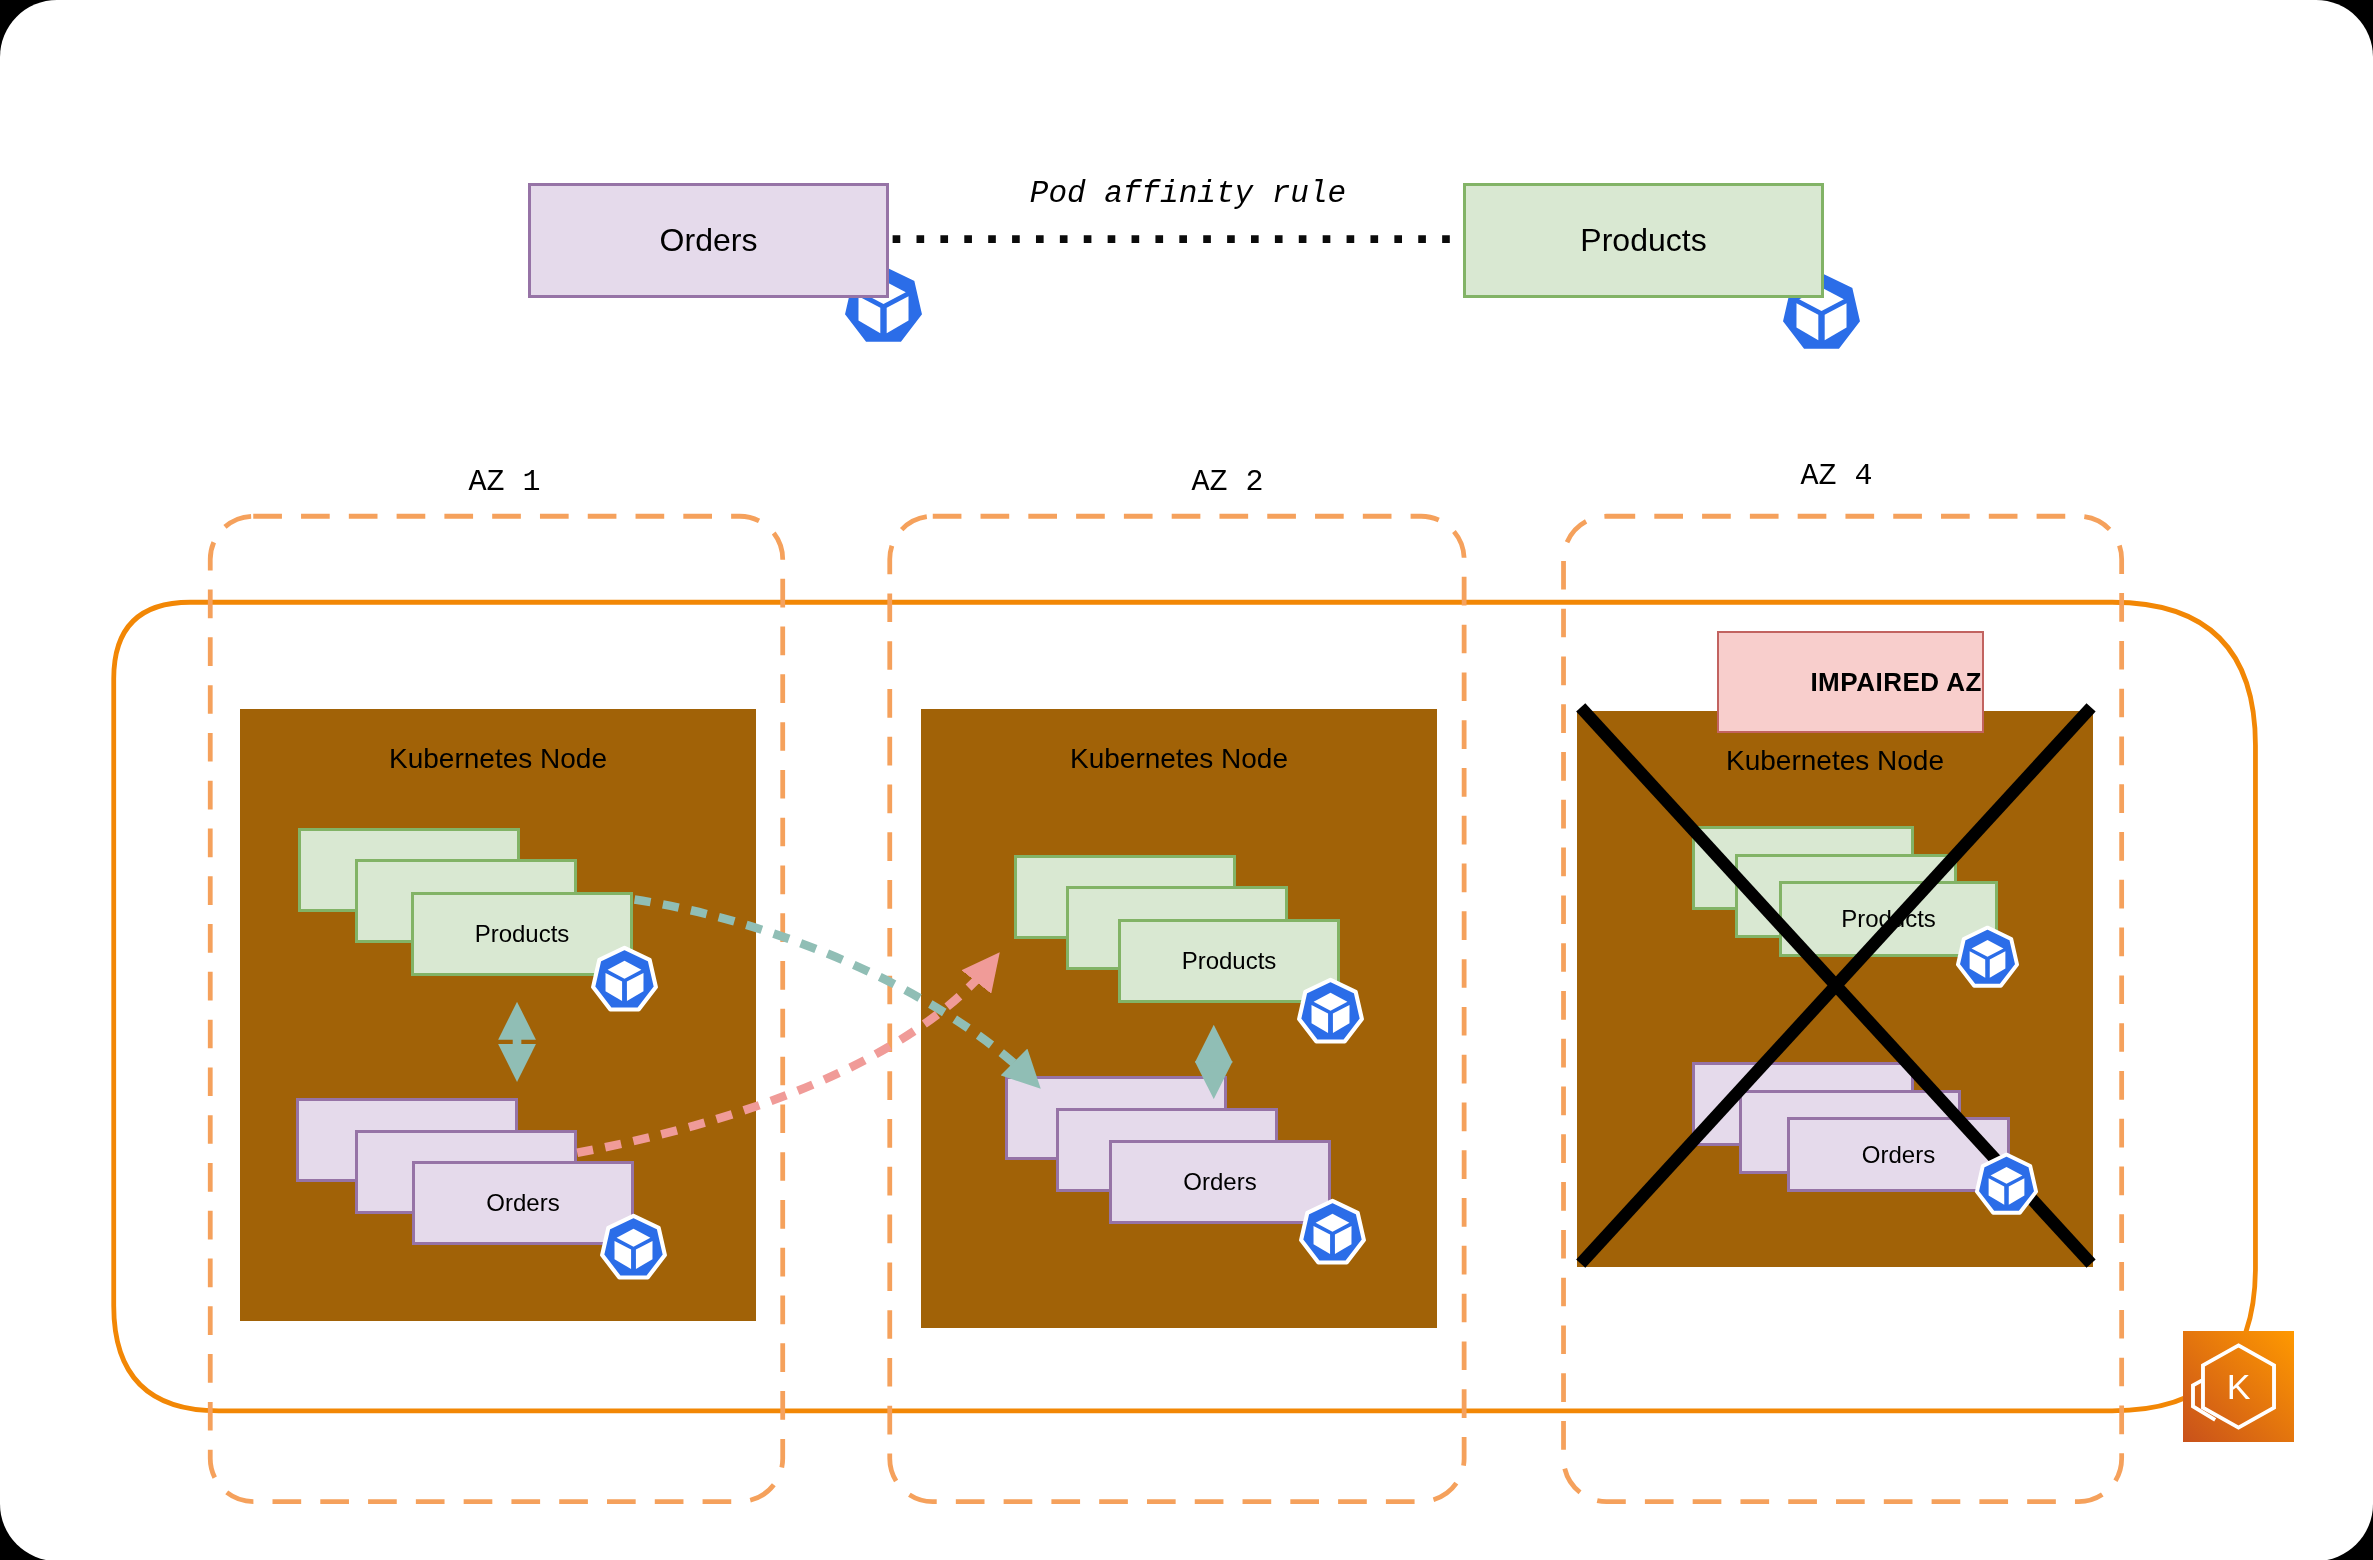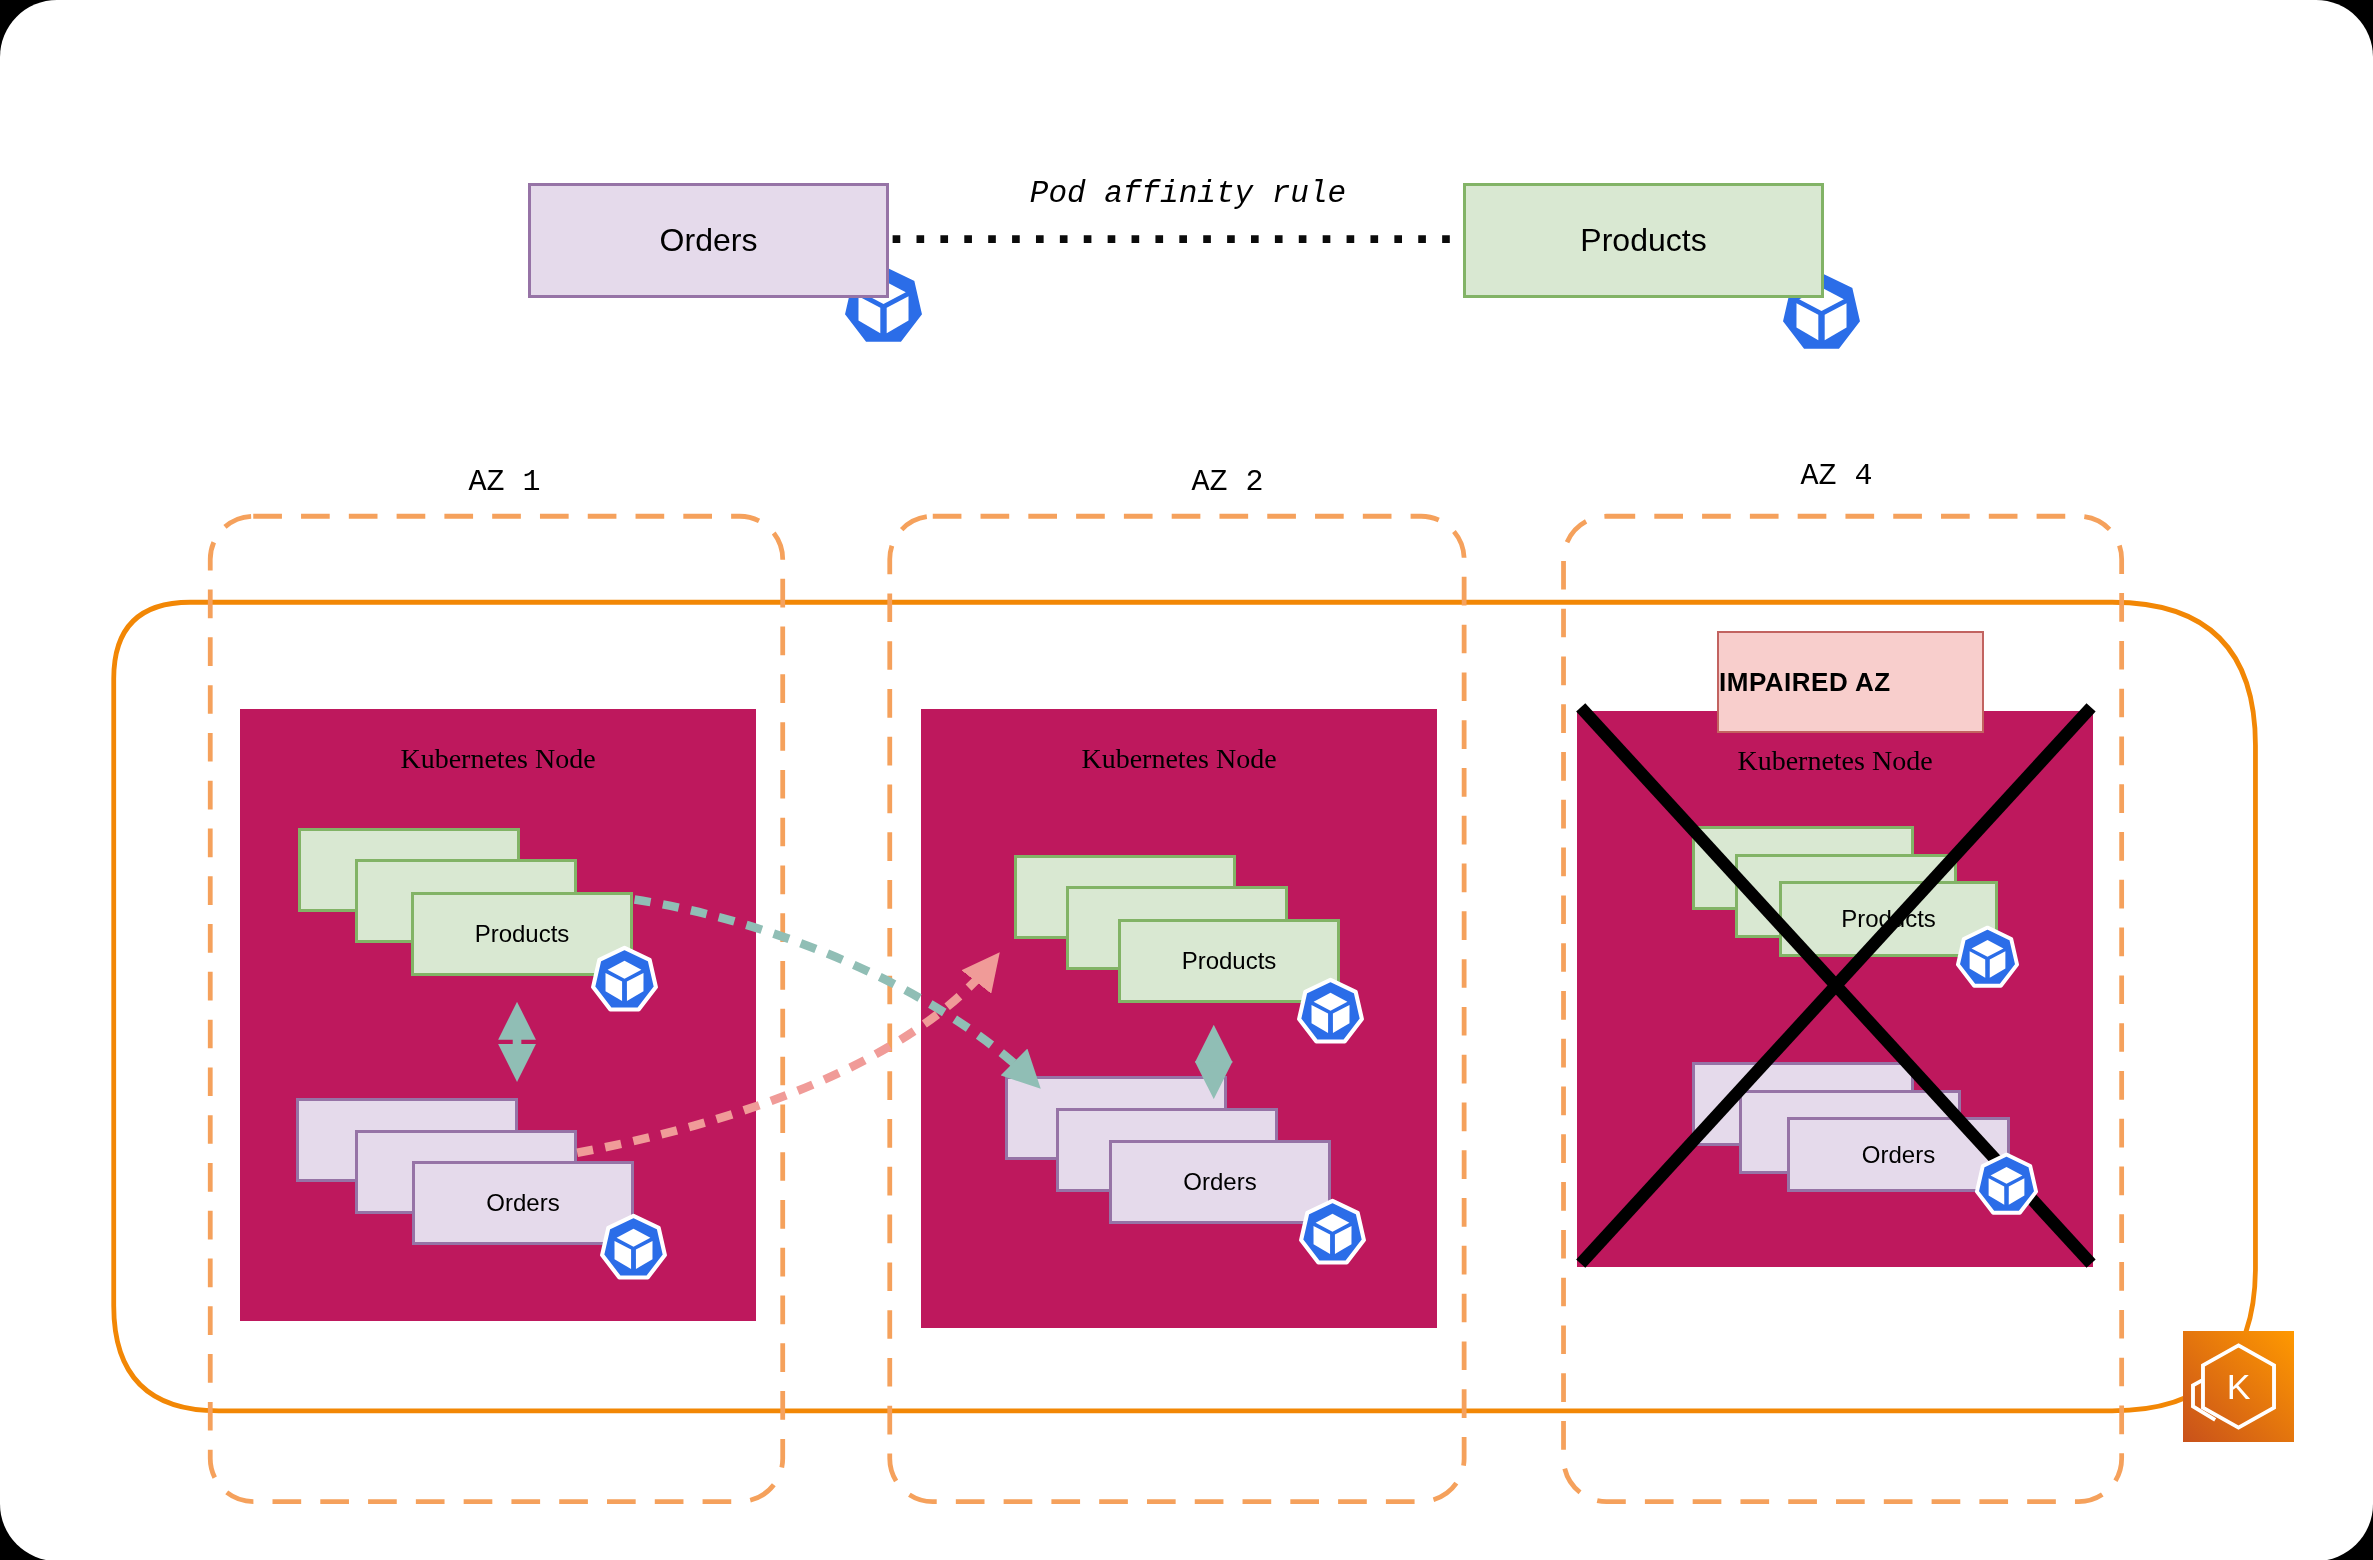--- a/index.html
+++ b/index.html
@@ -10,31 +10,31 @@
   
   .bigbox{position:absolute;width:361px;height:115px;border:3.8px solid;box-sizing:border-box;
           display:flex;align-items:center;justify-content:center;font-size:32px;}
   .bigbox.purple{background:#E5DAEB;border-color:#9673A6;}
   .bigbox.green{background:#D9E8D2;border-color:#82B366;}
   .affinity-label{position:absolute;left:1016px;top:176px;width:344px;text-align:center;
                   font-size:31px;font-style:italic;font-weight:500;font-family:Liberation Mono, monospace;}
   
   .azlabel{position:absolute;width:163px;top:465px;text-align:center;font-size:30px;font-family:Liberation Mono, monospace;}
   
-  .knode{position:absolute;background:#be185d;font-family:Liberation Serif, serif;}
+  .knode{position:absolute;background:#a16207;}
   .knode-title{position:absolute;left:0;right:0;top:34px;text-align:center;font-size:28px;}
   
   .card{position:absolute;width:222px;height:84px;border:3.8px solid;box-sizing:border-box;}
   .card.green{background:#D9E8D2;border-color:#82B366;}
   .card.purple{background:#E5DAEB;border-color:#9673A6;}
   .card.front{display:flex;align-items:center;justify-content:center;font-size:24px;}
   
   .impaired{position:absolute;left:1717px;top:631px;width:267px;height:102px;background:#F8CECC;
             border:2.9px solid #C26360;box-sizing:border-box;display:flex;align-items:center;
-            justify-content:flex-start;font-size:26px;font-weight:bold;letter-spacing:0.5px;}
+            justify-content:flex-end;font-size:26px;font-weight:bold;letter-spacing:0.5px;}
   
   .pod{position:absolute;width:69px;height:71px;overflow:visible;}
   .pod-lg{width:91px;height:94px;}
   .eks{position:absolute;left:2182px;top:1331px;width:113px;height:111px;}
 </style>
 </head>
 <body>
 
 <div id="frame">
   <div id="canvas"></div>

